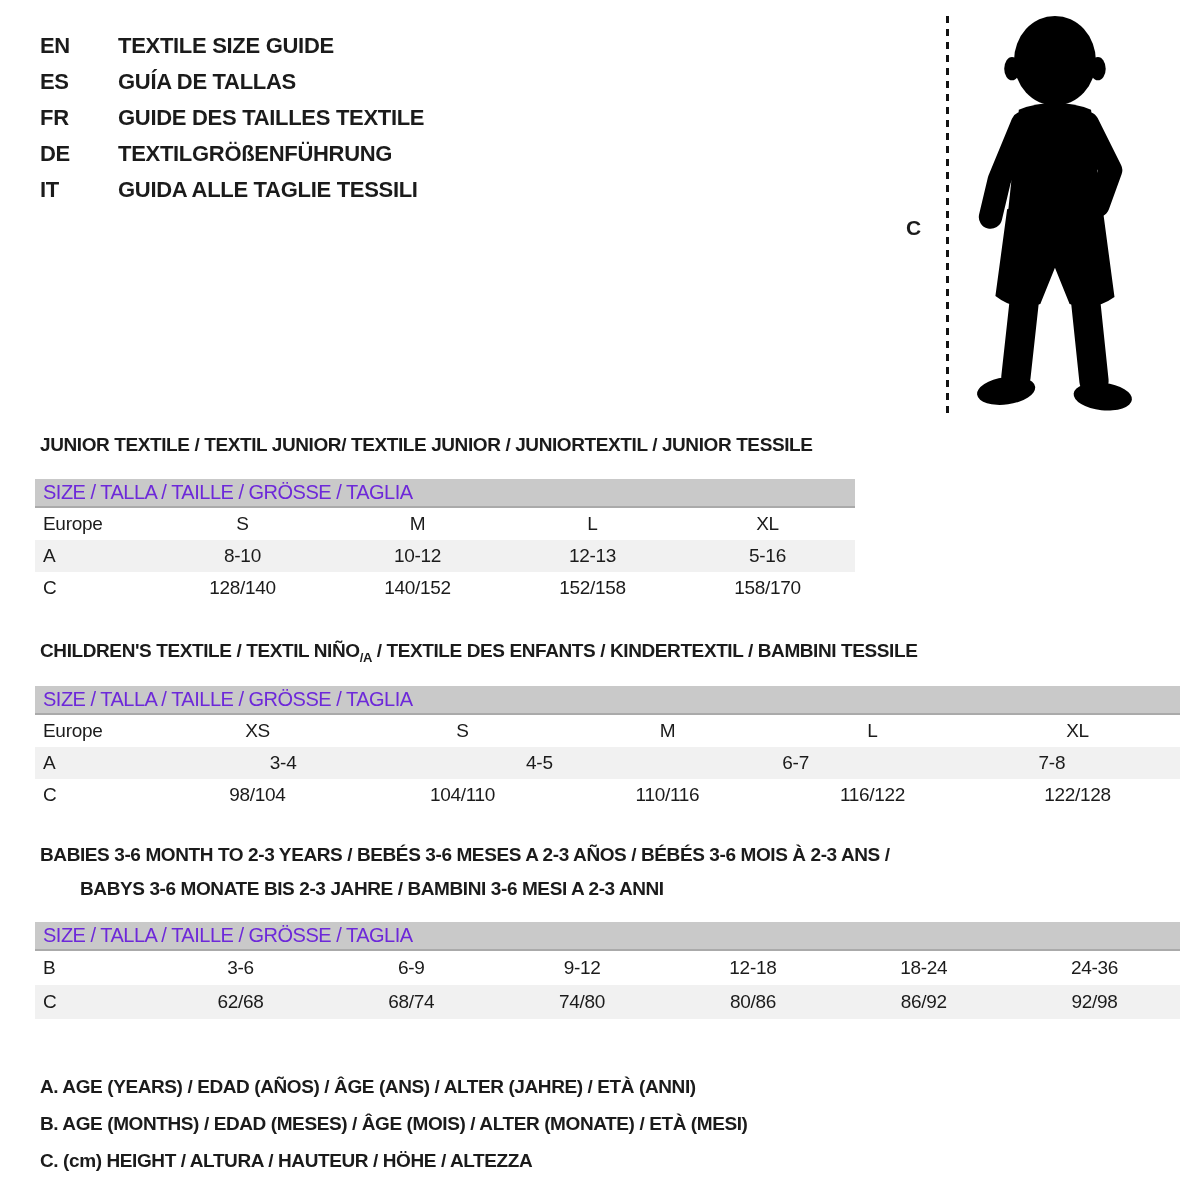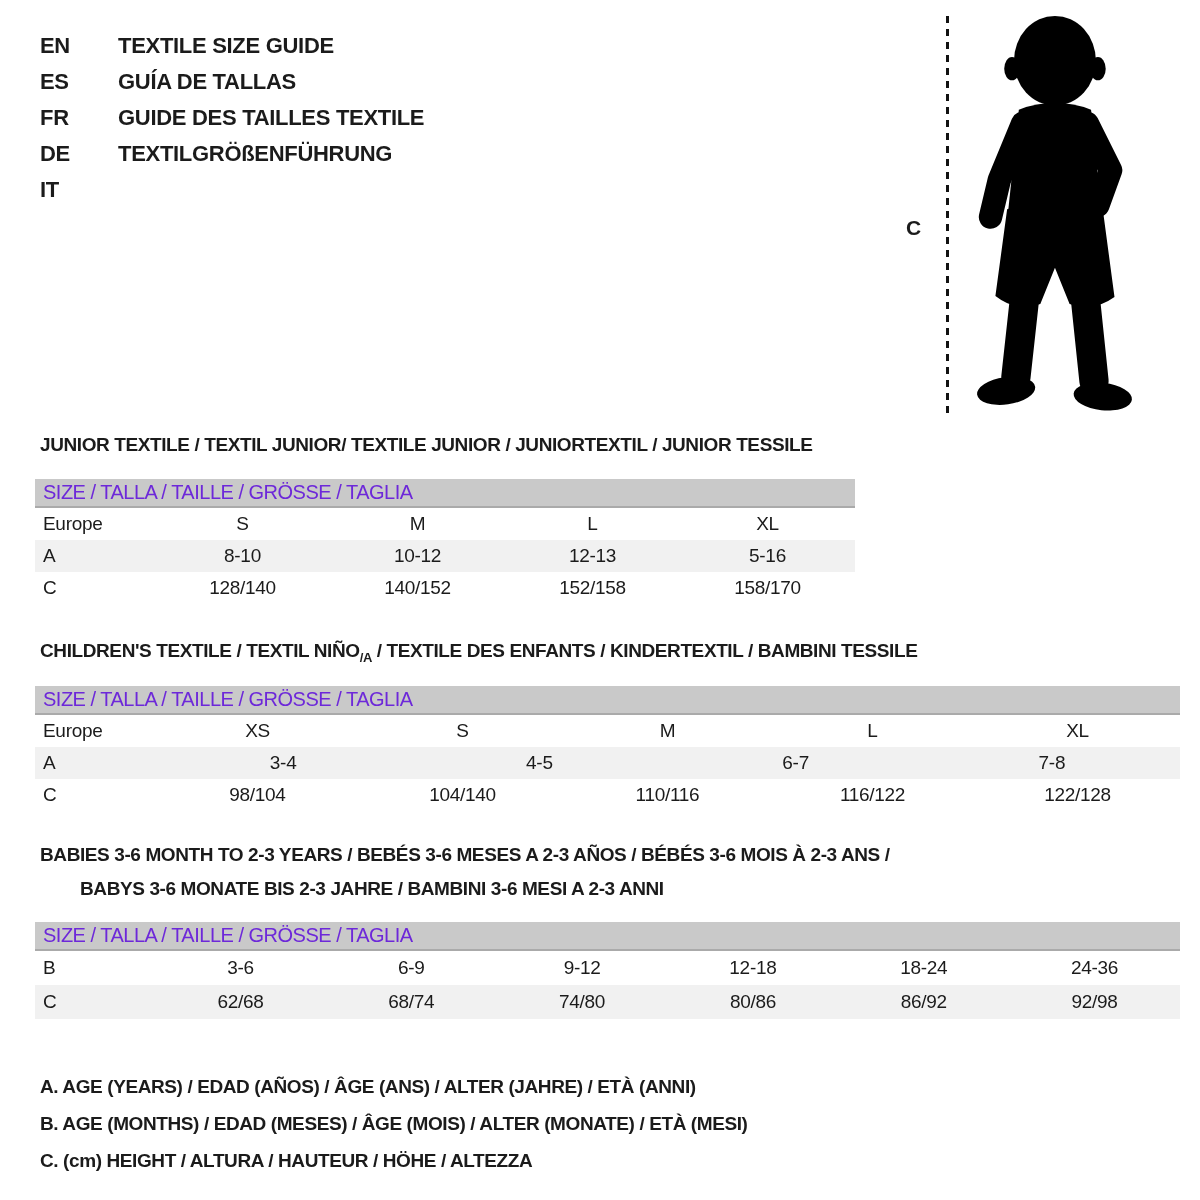--- a/index.html
+++ b/index.html
@@ -68,20 +68,21 @@
     <div class="lang-row">
       <span class="lang-code">FR</span>
       <span class="lang-title">GUIDE DES TAILLES TEXTILE</span>
     </div>
     <div class="lang-row">
       <span class="lang-code">DE</span>
       <span class="lang-title">TEXTILGRÖßENFÜHRUNG</span>
     </div>
     <div class="lang-row">
       <span class="lang-code">IT</span>
+      <span class="lang-title">GUIDA ALLE TAGLIE TESSILI</span>
     </div>
   </div>
 
   <div class="height-line"></div>
   <div class="height-label">C</div>
   <svg class="toddler" width="186" height="408" viewBox="0 0 190 418" xmlns="http://www.w3.org/2000/svg">
     <g fill="#000000" stroke="#000000">
       <ellipse cx="97" cy="48" rx="42" ry="46" stroke="none"></ellipse>
       <ellipse cx="53" cy="56" rx="8" ry="12" stroke="none"></ellipse>
       <ellipse cx="141" cy="56" rx="8" ry="12" stroke="none"></ellipse>
@@ -136,21 +137,21 @@
     <div class="trow shaded">
       <span class="c0">A</span>
       <span class="cv">3-4</span>
       <span class="cv">4-5</span>
       <span class="cv">6-7</span>
       <span class="cv">7-8</span>
     </div>
     <div class="trow">
       <span class="c0">C</span>
       <span class="cv">98/104</span>
-      <span class="cv">104/140</span>
+      <span class="cv">104/110</span>
       <span class="cv">110/116</span>
       <span class="cv">116/122</span>
       <span class="cv">122/128</span>
     </div>
   </div>
 
   <div class="section-heading" style="top:844px;">BABIES 3-6 MONTH TO 2-3 YEARS / BEBÉS 3-6 MESES A 2-3 AÑOS / BÉBÉS 3-6 MOIS À 2-3 ANS /</div>
   <div class="section-heading" style="top:878px;margin-left:40px;">BABYS 3-6 MONATE BIS 2-3 JAHRE / BAMBINI 3-6 MESI A 2-3 ANNI</div>
   <div class="size-table babies-table" style="top:922px; width:1145px;">
     <div class="size-bar">SIZE / TALLA / TAILLE / GRÖSSE / TAGLIA</div>

